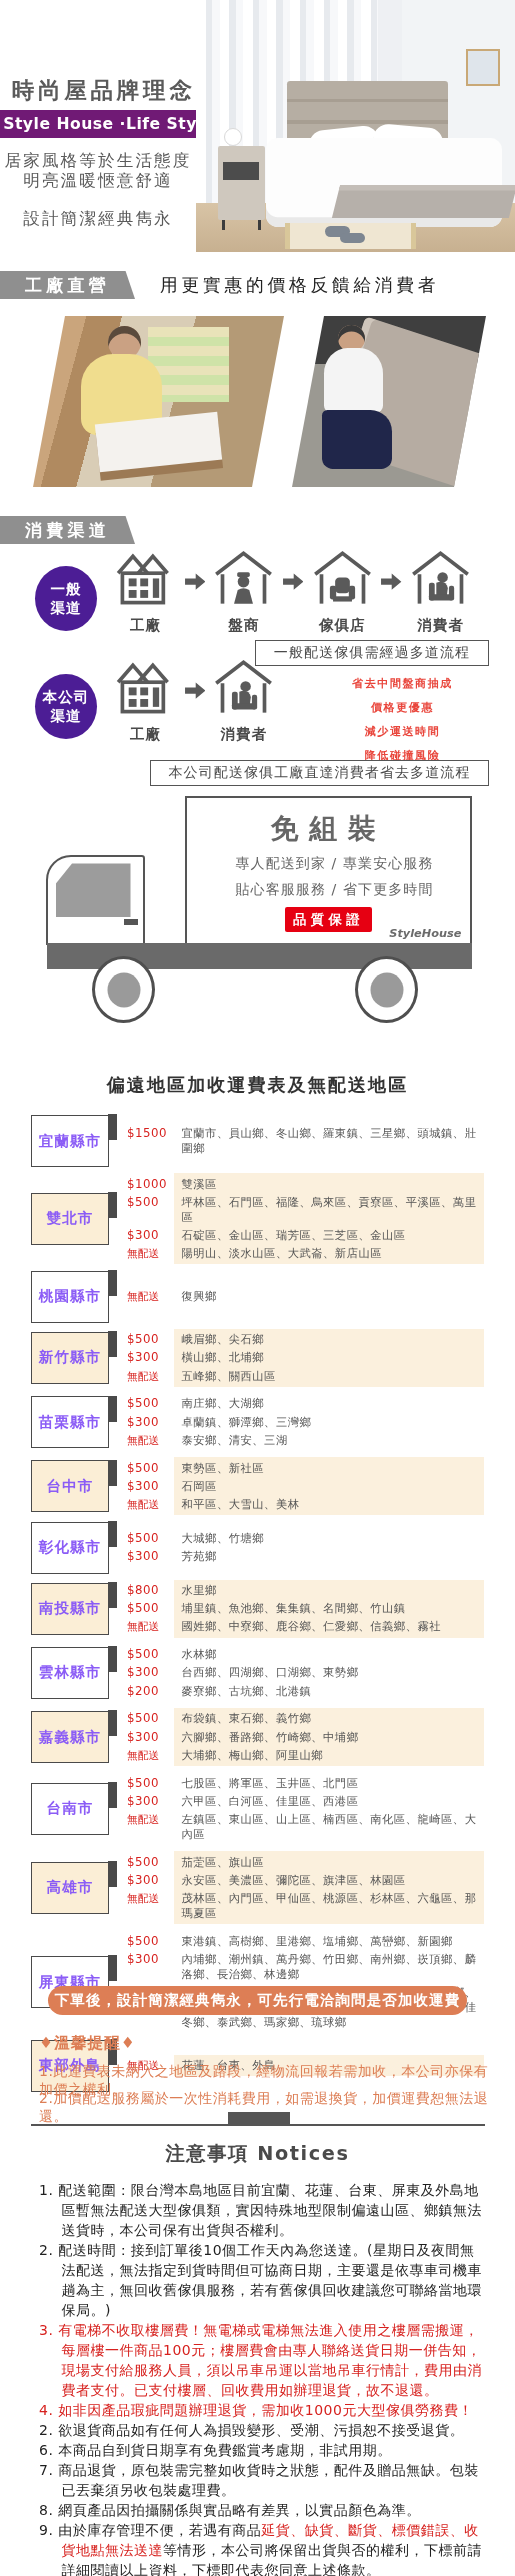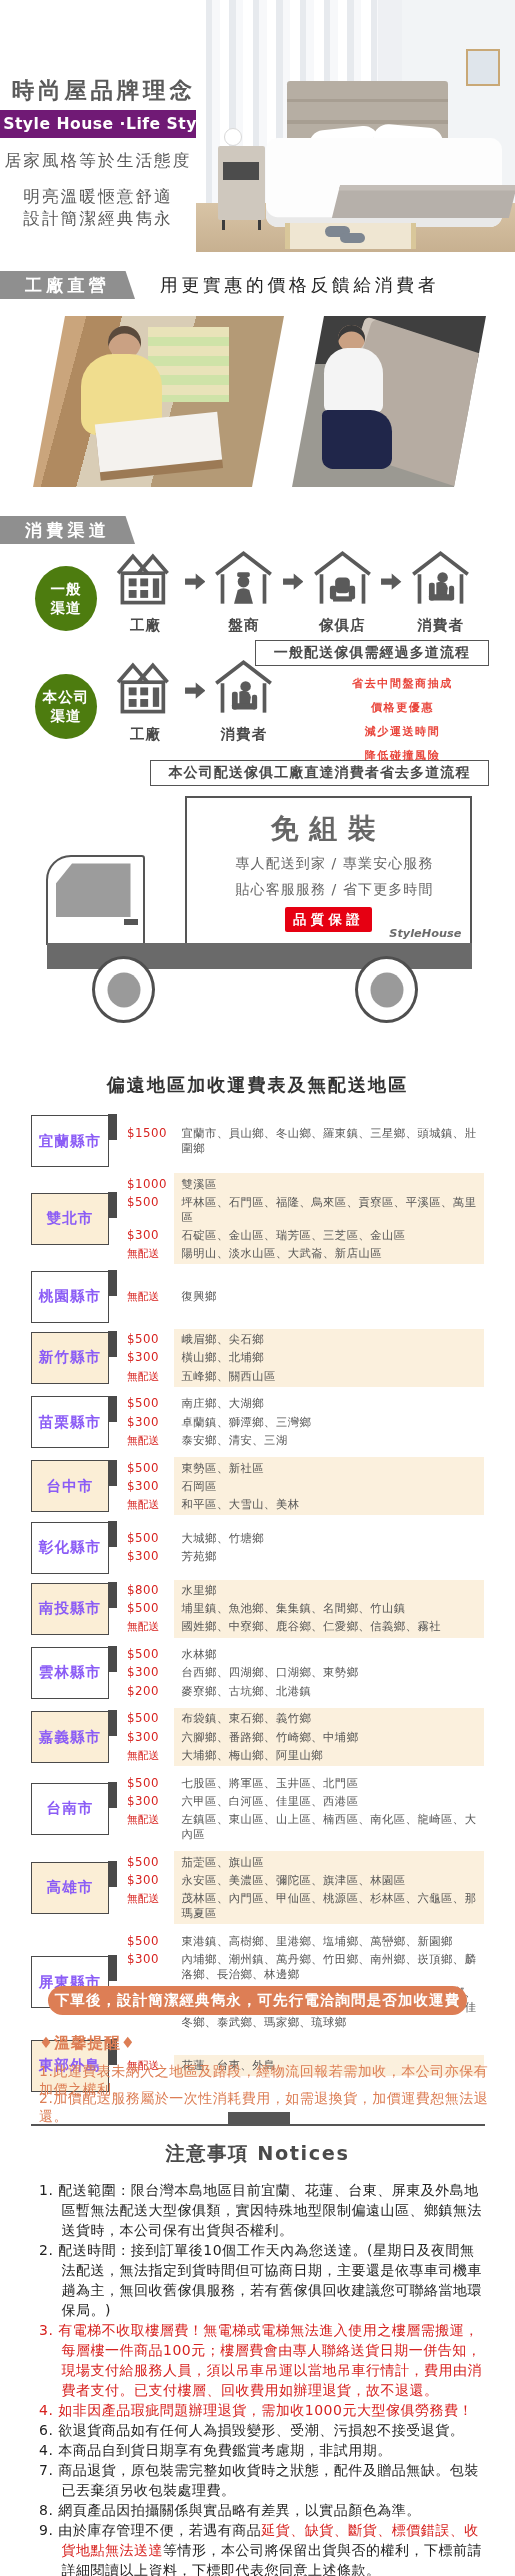--- a/index.html
+++ b/index.html
@@ -6,21 +6,21 @@
   body{font-family:"DejaVu Sans","Liberation Sans",sans-serif;}
   #page{position:relative;width:515px;height:2576px;background:#fff;overflow:hidden;}
 
   
   .hero{position:absolute;top:0;left:0;width:515px;height:252px;}
   .hero-title{position:absolute;left:10.7px;top:75px;width:186px;text-align:center;
     font-size:22.5px;font-weight:bold;color:#5a5a5a;letter-spacing:3.8px;}
   .hero-bar{position:absolute;left:0;top:110px;width:217px;height:28px;background:#701a75;
     color:#fff;font-weight:bold;font-size:15.6px;display:flex;align-items:center;justify-content:center;letter-spacing:0.5px;}
   .hero-line{position:absolute;left:0;width:196px;text-align:center;font-size:16.6px;color:#5a5a5a;letter-spacing:2.1px;}
-  .hl1{top:150px;} .hl2{top:186px;font-family:Liberation Mono, monospace;} .hl3{top:208px;}
+  .hl1{top:150px;} .hl2{top:170px;font-family:Liberation Mono, monospace;} .hl3{top:208px;}
 
   
   .bedroom{position:absolute;left:196px;top:0;width:319px;height:252px;overflow:hidden;background:#eef0f3;}
   .bd-rightwall{position:absolute;right:0;top:0;width:113px;height:252px;background:#f2f4f6;}
   .bd-curtain{position:absolute;left:0;top:0;width:182px;height:215px;
     background:repeating-linear-gradient(90deg,#ffffff 0 9.7px,#e7eaee 9.7px 16px,#f7f8fa 16px 23.6px);}
   .bd-floor{position:absolute;left:0;bottom:0;width:319px;height:49px;
     background:linear-gradient(#d8c4a6,#c7b090);}
   .bd-frame{position:absolute;right:15px;top:49px;width:30px;height:33px;background:#dfe5eb;border:2.1px solid #c9a876;}
   .bd-plant{position:absolute;right:64px;top:102px;width:64px;height:102px;}
@@ -64,28 +64,28 @@
     background:linear-gradient(#3f3f3f 0 28%,#9b9992 28% 100%);}
   .photoB .mattress{position:absolute;right:-16px;top:21.5px;width:161px;height:134px;background:#b6aca2;transform:rotate(18deg);border-radius:5.4px;
     box-shadow:inset 7.5px 0 0 #cfc6bc;}
   .photoB .shirt{position:absolute;left:32px;top:32px;width:59px;height:64px;background:#f4f4f4;border-radius:40% 40% 10% 10%;}
   .photoB .pants{position:absolute;left:29.5px;top:94px;width:70px;height:59px;background:#20264a;border-radius:5.4px 21.5px 10.7px 10.7px;}
   .photoB .headB{position:absolute;left:46px;top:8.6px;width:27px;height:27px;background:#caa183;border-radius:50%;box-shadow:inset 0 6.4px 0 #3a3a3a;}
 
   
   .channels{position:absolute;left:0;top:514px;width:515px;height:282px;}
   .channel-badge{top:2.1px;}
-  .circle{position:absolute;left:35px;width:62px;height:65px;background:#4d7c0f;border-radius:50%;
+  .circle{position:absolute;left:35px;width:62px;height:65px;background:#4c1d95;border-radius:50%;
     color:#fff;font-weight:bold;font-size:14.5px;display:flex;flex-direction:column;align-items:center;justify-content:center;line-height:1.25;letter-spacing:1.1px;}
   .flow{position:absolute;display:flex;align-items:flex-start;}
   .flow-step{display:flex;flex-direction:column;align-items:center;width:63px;}
   .flow-step .lbl{margin-top:3.2px;font-size:14.5px;font-weight:bold;color:#4a4a4a;letter-spacing:1.1px;white-space:nowrap;}
   .flow-arrow{margin:23.6px 7.5px 0 7.5px;}
   .caption-box{position:absolute;border:1.6px solid #555;color:#4a4a4a;font-size:14px;letter-spacing:1.1px;
-    display:flex;align-items:center;justify-content:center;background:#fff;white-space:nowrap;font-weight:bold;}
+    display:flex;align-items:center;justify-content:center;background:#fff;white-space:nowrap;}
   .benefits{position:absolute;left:314px;top:158px;width:177px;text-align:center;}
   .benefit-line{color:#e9463c;font-size:11px;font-weight:bold;letter-spacing:1.6px;line-height:24px;}
 
   
   .truck{position:absolute;left:0;top:796px;width:469px;height:231px;}
   .cargo{position:absolute;left:185px;top:0;width:287px;height:149px;background:#fff;border:2.7px solid #555;box-sizing:border-box;text-align:center;}
   .cargo-title{margin-top:11.8px;font-size:28px;font-weight:bold;color:#666;letter-spacing:10.7px;}
   .cargo-line{font-size:14px;color:#666;letter-spacing:1.1px;margin-top:7.5px;margin-left:12px;}
   .quality-badge{display:inline-block;margin-top:8.6px;background:#e60012;color:#fff;font-size:13.4px;font-weight:bold;
     letter-spacing:4.3px;padding:3.2px 8.6px;border-radius:2.1px;}
@@ -577,22 +577,22 @@
   <div class="div-tab"></div>
   <div class="div-line"></div>
 
   <div class="notices">
     <div class="not-title">注意事項 Notices</div>
     <div class="not-list">
         <p class="not-item"><span>1. 配送範圍：限台灣本島地區目前宜蘭、花蓮、台東、屏東及外島地區暫無法配送大型傢俱類，實因特殊地型限制偏遠山區、鄉鎮無法送貨時，本公司保有出貨與否權利。</span></p>
         <p class="not-item"><span>2. 配送時間：接到訂單後10個工作天內為您送達。(星期日及夜間無法配送，無法指定到貨時間但可協商日期，主要還是依專車司機車趟為主，無回收舊傢俱服務，若有舊傢俱回收建議您可聯絡當地環保局。)</span></p>
         <p class="not-item"><span class="red">3. 有電梯不收取樓層費！無電梯或電梯無法進入使用之樓層需搬運，每層樓一件商品100元；樓層費會由專人聯絡送貨日期一併告知，現場支付給服務人員，須以吊車吊運以當地吊車行情計，費用由消費者支付。已支付樓層、回收費用如辦理退貨，故不退還。</span></p>
         <p class="not-item"><span class="red">4. 如非因產品瑕疵問題辦理退貨，需加收1000元大型傢俱勞務費！</span></p>
-        <p class="not-item"><span>6. 欲退貨商品如有任何人為損毀變形、受潮、污損恕不接受退貨。</span></p>
-        <p class="not-item"><span>4. 本商品自到貨日期享有免費鑑賞考慮期，非試用期。</span></p>
+        <p class="not-item"><span>2. 欲退貨商品如有任何人為損毀變形、受潮、污損恕不接受退貨。</span></p>
+        <p class="not-item"><span>6. 本商品自到貨日期享有免費鑑賞考慮期，非試用期。</span></p>
         <p class="not-item"><span>7. 商品退貨，原包裝需完整如收貨時之狀態，配件及贈品無缺。包裝已丟棄須另收包裝處理費。</span></p>
         <p class="not-item"><span>8. 網頁產品因拍攝關係與實品略有差異，以實品顏色為準。</span></p>
         <p class="not-item"><span>9. 由於庫存管理不便，若遇有商品</span><span class="red">延貨、缺貨、斷貨、標價錯誤、收貨地點無法送達</span><span>等情形，本公司將保留出貨與否的權利，下標前請詳細閱讀以上資料，下標即代表您同意上述條款。</span></p>
       </div>
   </div>
 
 </div>
 
 
 </body></html>

